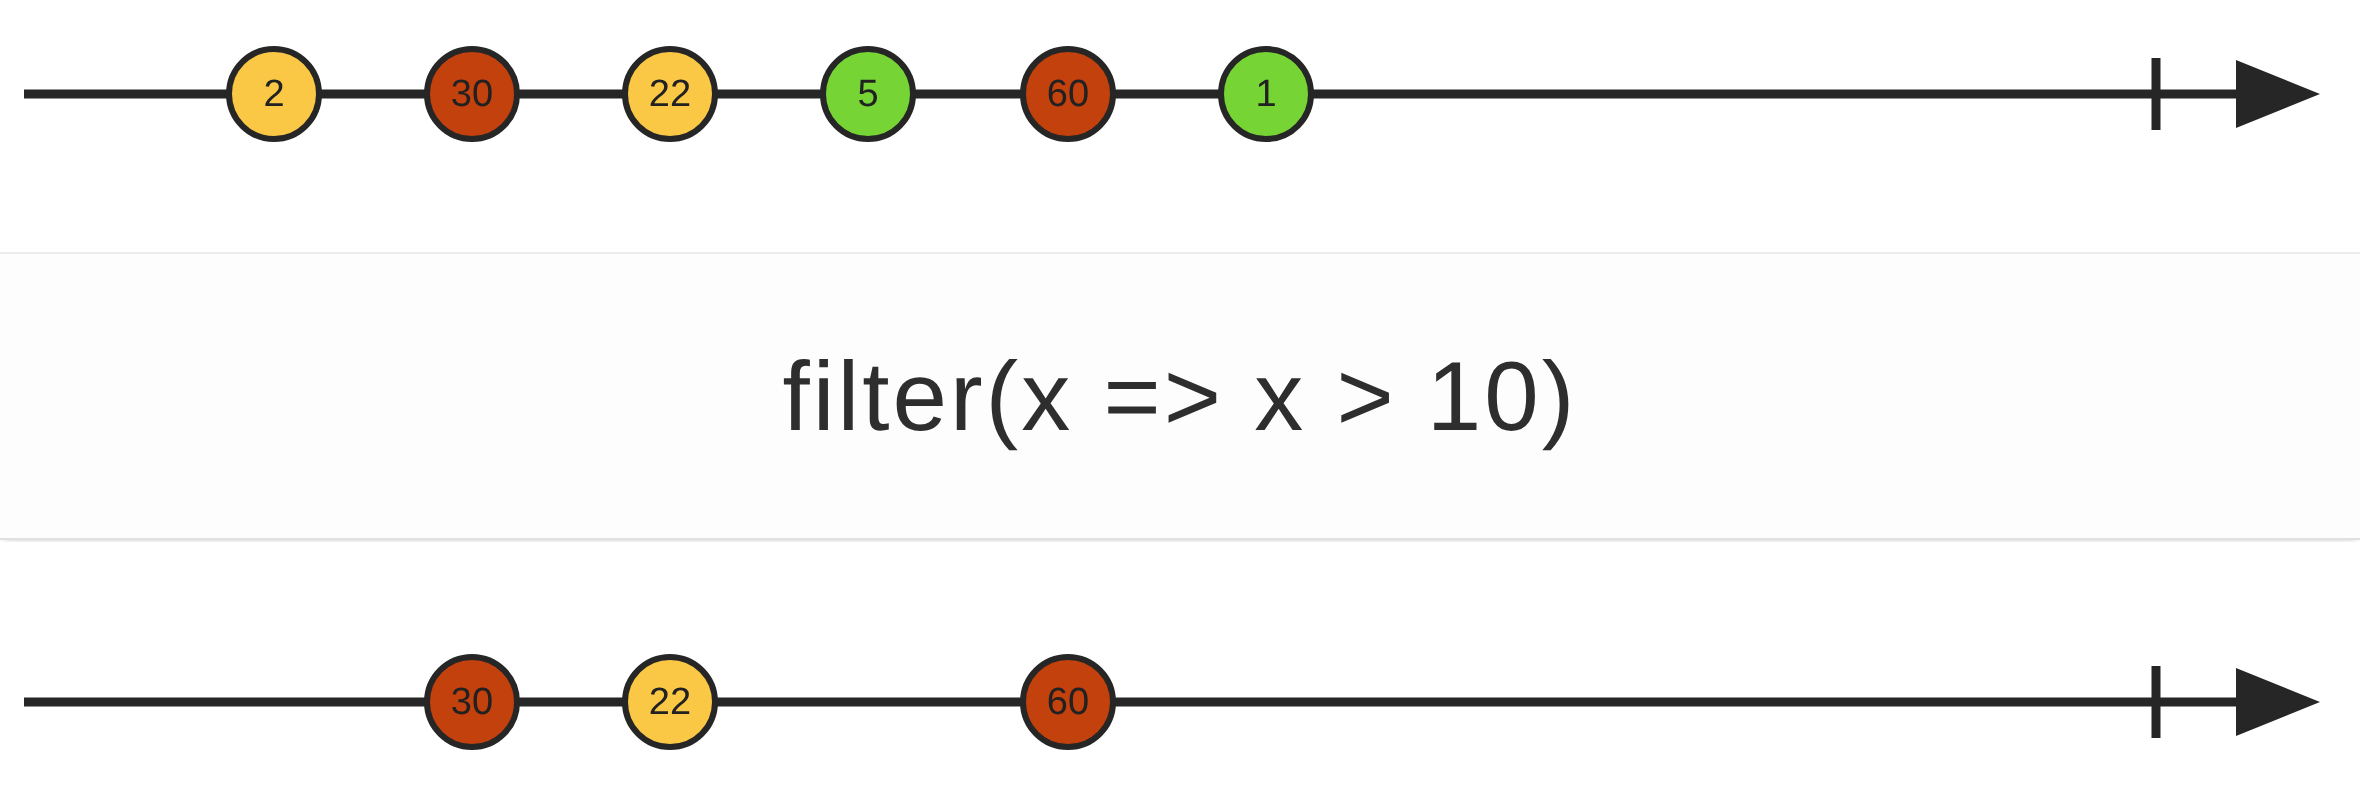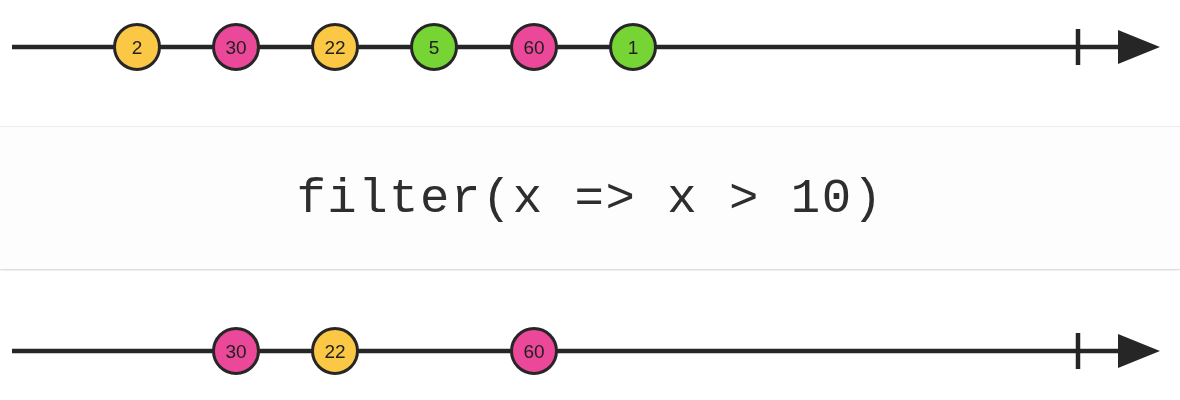--- a/index.html
+++ b/index.html
@@ -38,21 +38,21 @@
   
   .operator-label {
     position: absolute;
     top: 0;
     left: 0;
     width: 1180px;
     height: 144px;
     display: flex;
     align-items: center;
     justify-content: center;
-    font-family: Liberation Mono, monospace;
+    font-family: Liberation Sans, sans-serif;
     font-size: 49px;
     font-weight: 400;
     letter-spacing: 1.5px;
     color: #2e2e2e;
     white-space: pre;
     user-select: none;
   }
 
   
   .timeline {
@@ -74,21 +74,21 @@
     align-items: center;
     justify-content: center;
     font-family: "Liberation Sans", sans-serif;
     font-size: 19px;
     font-weight: 400;
     color: #212121;
     line-height: 1;
     user-select: none;
   }
   .marble.yellow { background: #fbc846; }
-  .marble.blue   { background: #ec4899; }
+  .marble.blue   { background: #c2410c; }
   .marble.green  { background: #76d435; }
 </style>
 </head>
 <body>
 
 <div id="diagram-root">
 
   <div class="panel" id="panel-source">
     <div class="timeline">
       <svg width="1180" height="126" viewBox="0 0 1180 126">

